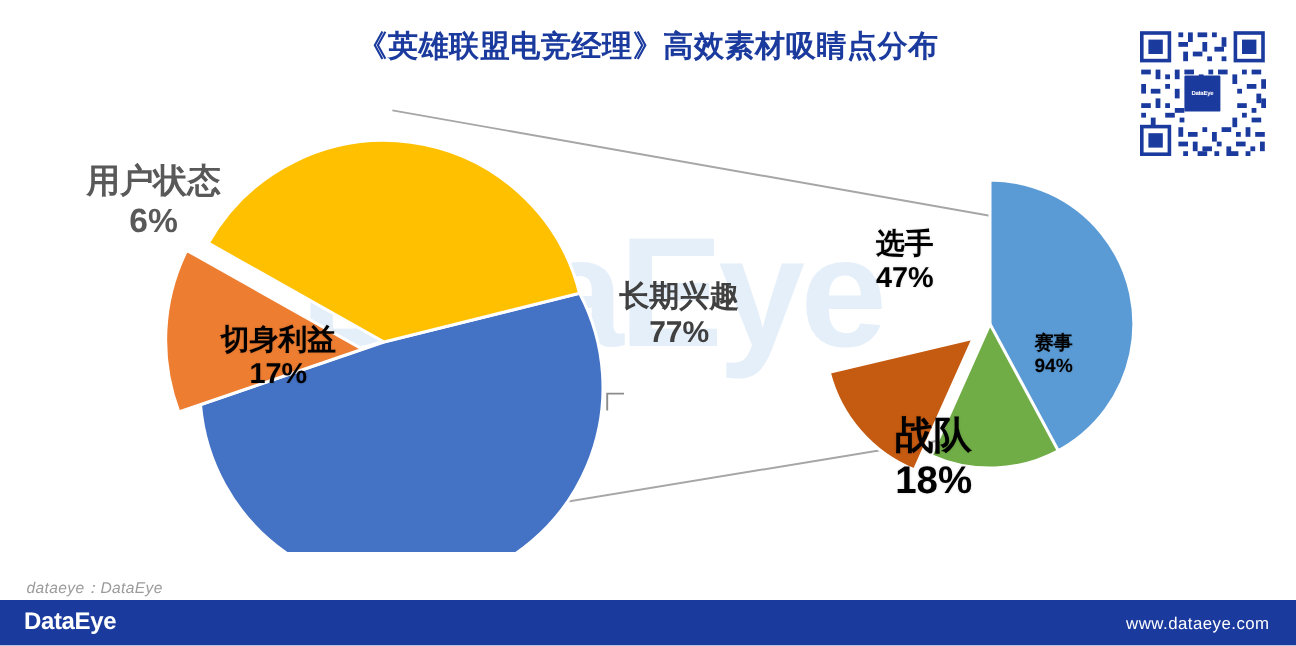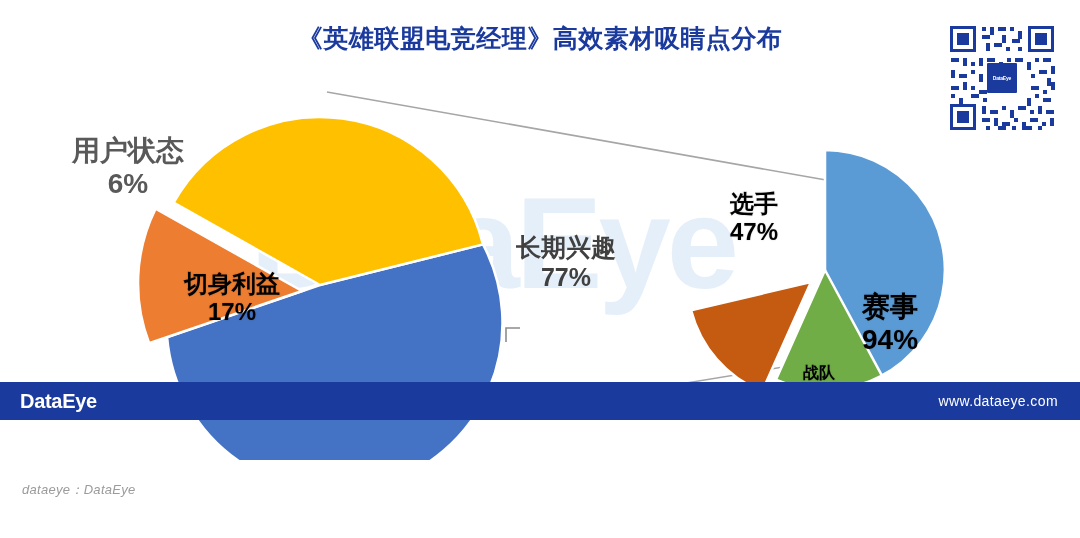--- a/index.html
+++ b/index.html
@@ -11,21 +11,21 @@
     height: 538px;
     background: #ffffff;
     font-family: "Liberation Sans", "DejaVu Sans", sans-serif;
     overflow: hidden;
     position: relative;
   }
   .canvas {
     position: absolute;
     left: 0; top: 0;
     width: 1080px;
-    height: 420px;
+    height: 538px;
     background: #ffffff;
   }
 
   
   .title {
     position: absolute;
     left: 0;
     top: 22px;
     width: 1080px;
     text-align: center;
@@ -108,22 +108,22 @@
   .lbl-inside  { color: #000000; text-shadow: 0 0 2px rgba(0,0,0,0.18); }
   .lbl-dark    { color: #404040; }
 
   
   #lbl-user-state { left: 72px;  top: 134px; font-size: 28px; }
   #lbl-interest   { left: 152px; top: 270px; font-size: 24px; margin-left: 32px; }
   #lbl-longterm   { left: 516px; top: 233px; font-size: 25px; }
 
   
   #lbl-player { left: 730px; top: 190px; font-size: 24px; }
-  #lbl-team   { left: 803px; top: 344px; font-size: 16px; margin-top: 20px; }
-  #lbl-match  { left: 862px; top: 290px; font-size: 28px; }
+  #lbl-team   { left: 746px; top: 344px; font-size: 32px; }
+  #lbl-match  { left: 862px; top: 278px; font-size: 16px; }
 
   
   .source-note {
     position: absolute;
     left: 22px;
     top: 481px;
     font-size: 13px;
     font-style: italic;
     color: #9b9b9b;
     letter-spacing: 0.3px;

